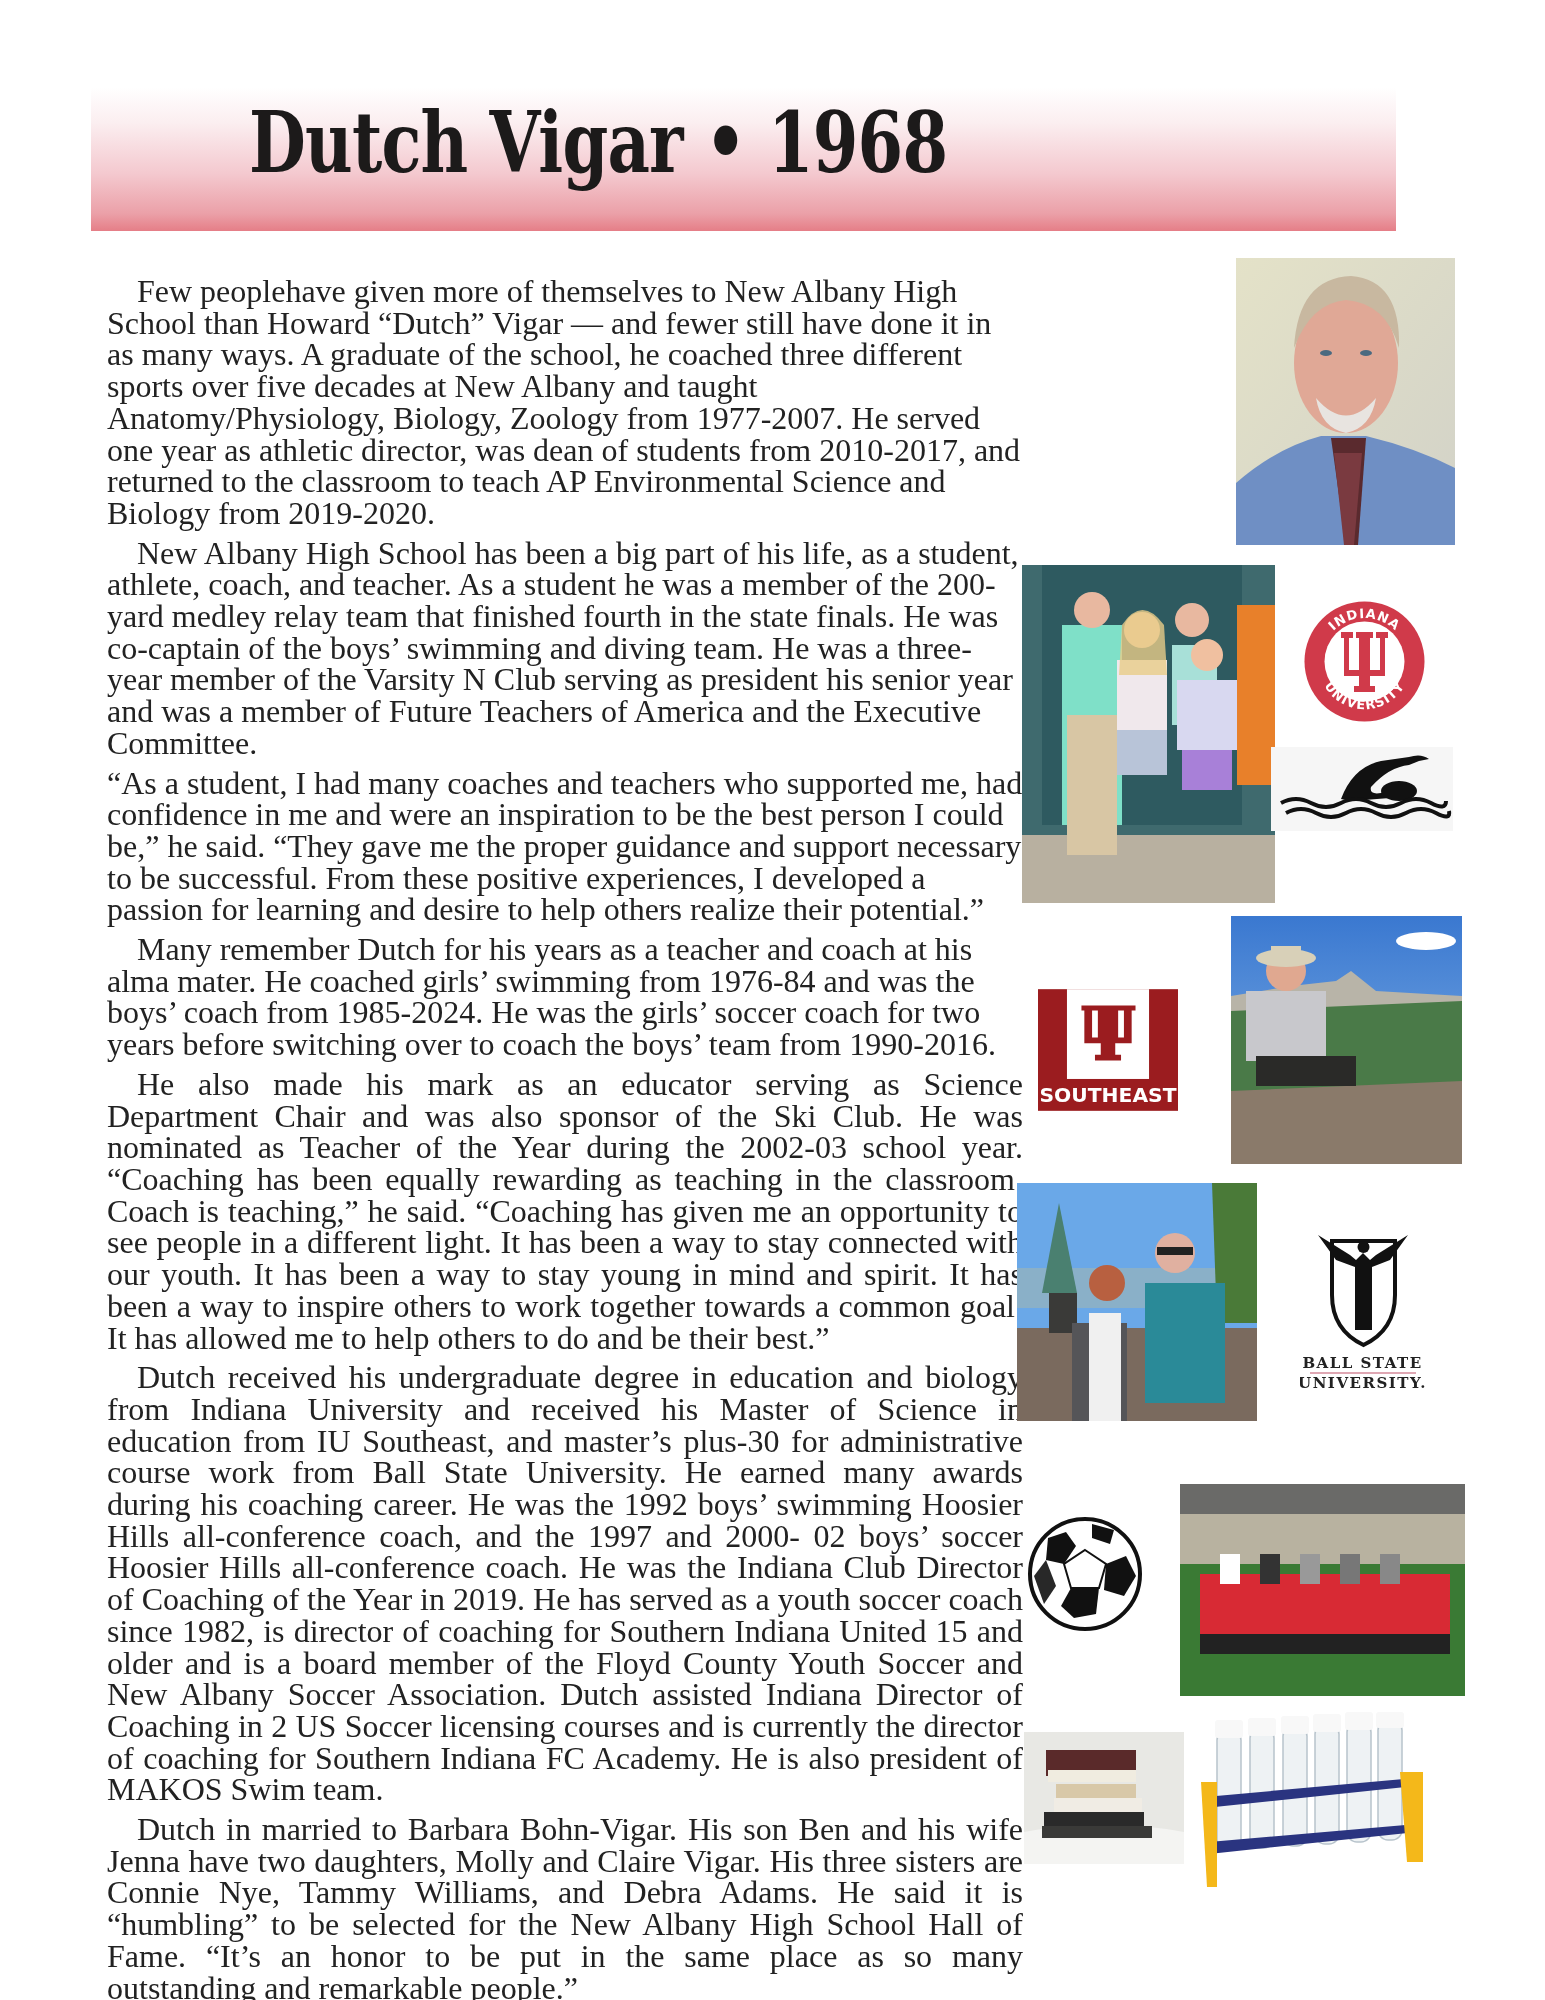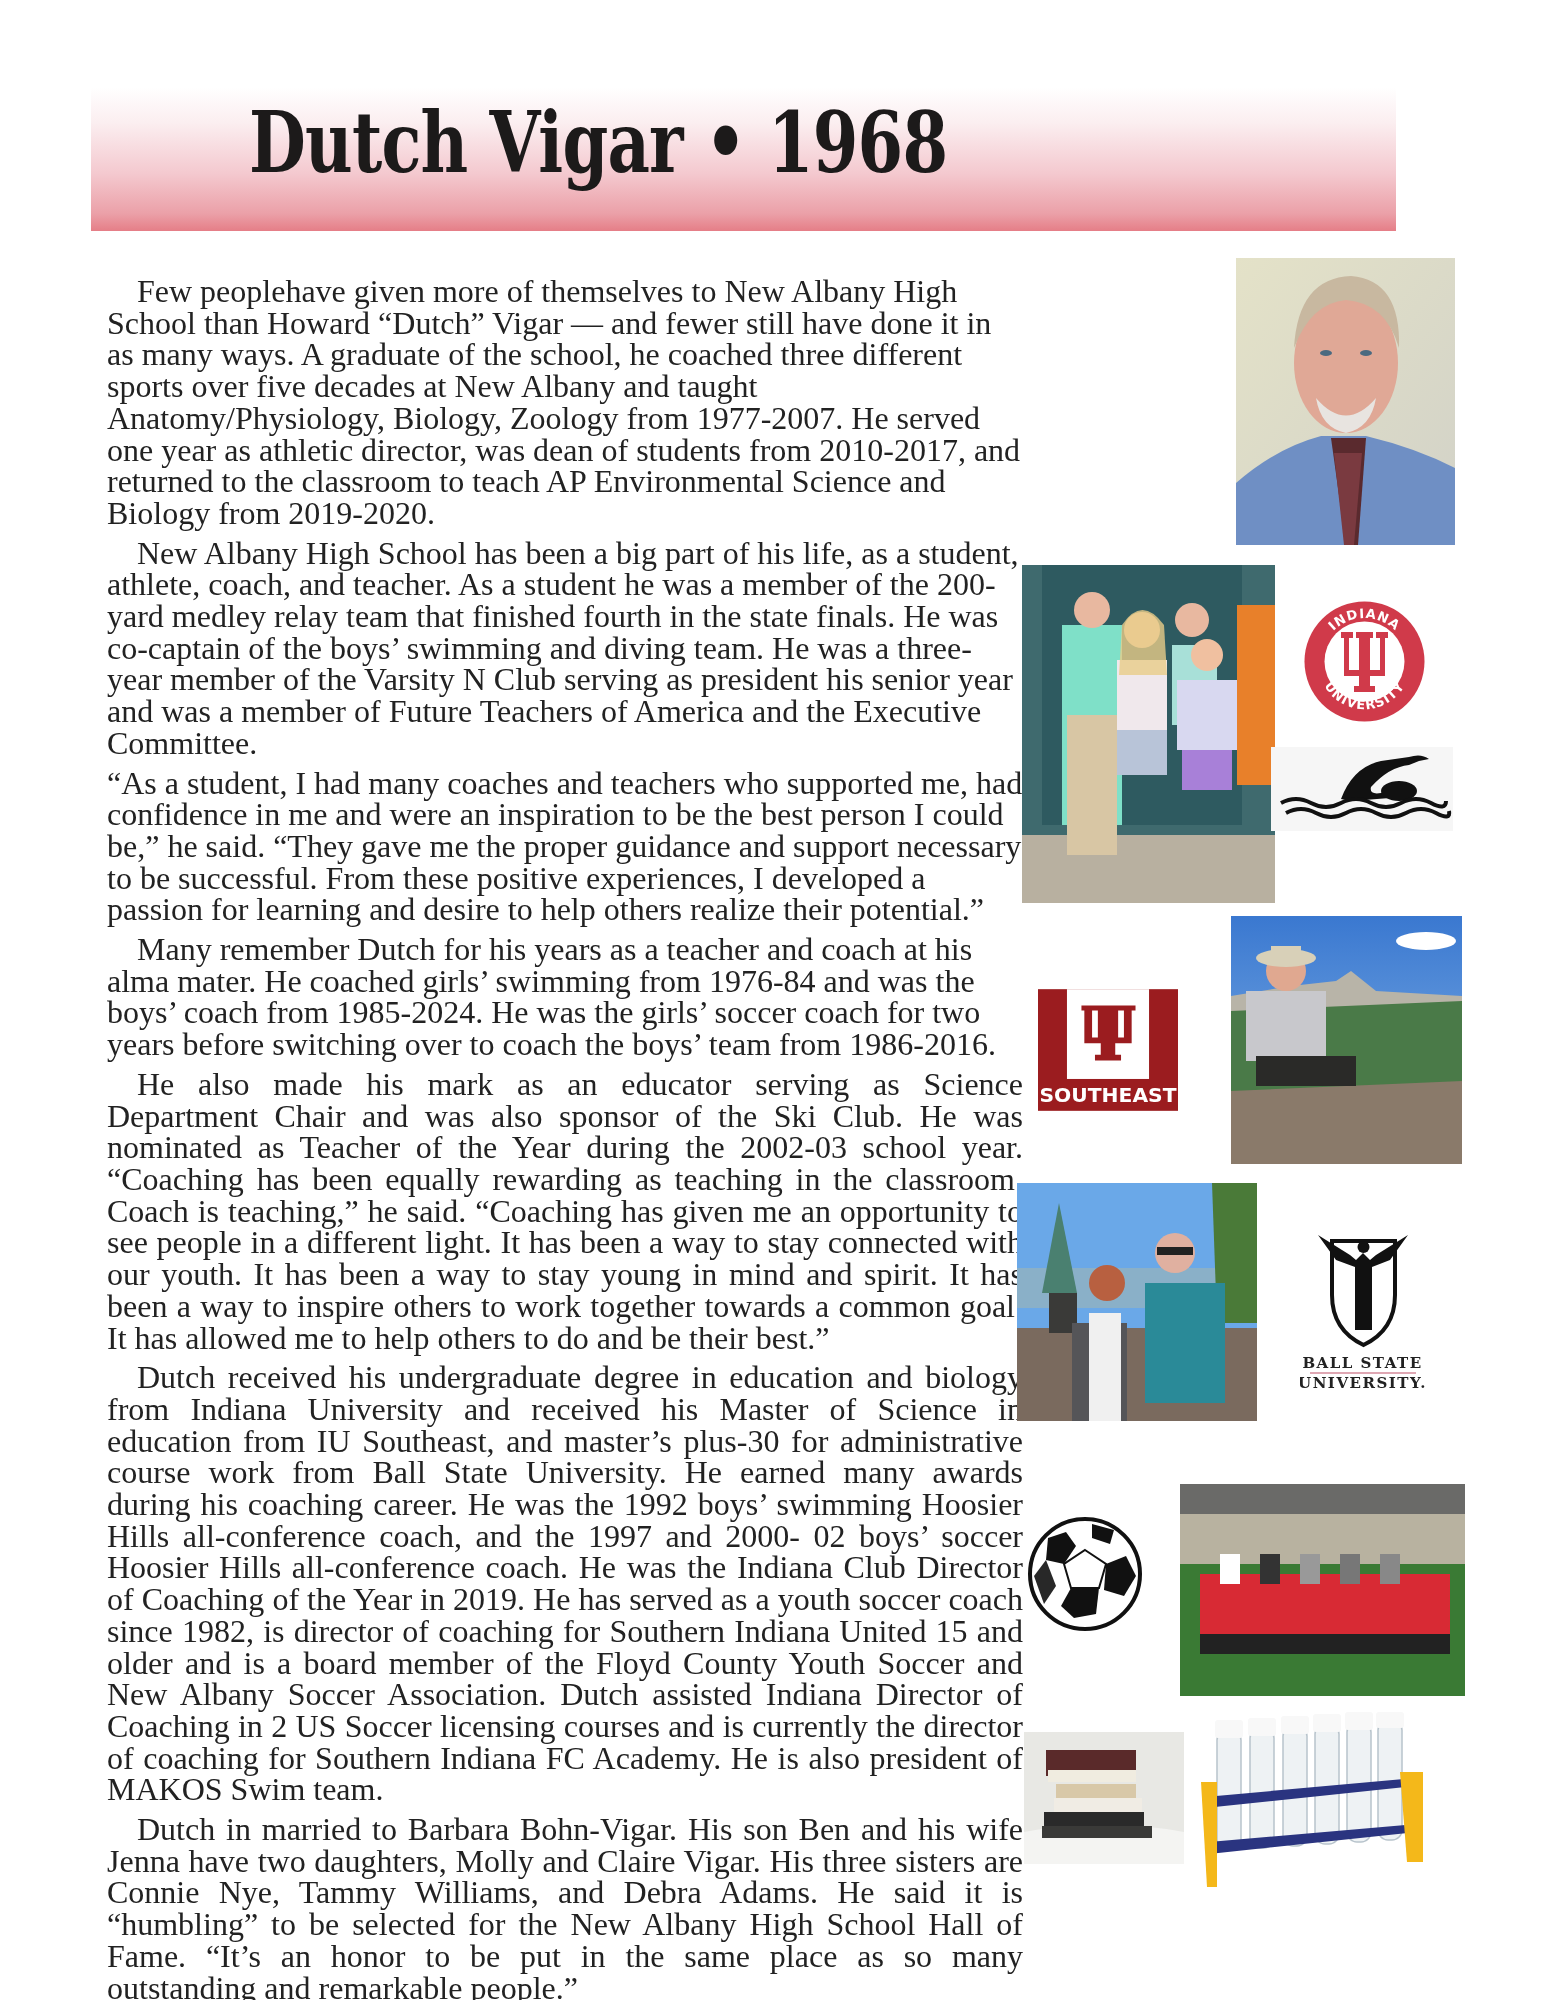--- a/index.html
+++ b/index.html
@@ -32,21 +32,21 @@
 <body>
 
 <div class="header">
   <div class="title">Dutch Vigar • 1968</div>
 </div>
 
 <div class="body-text">
   <p>Few peoplehave given more of themselves to New Albany High School than Howard “Dutch” Vigar — and fewer still have done it in as many ways. A graduate of the school, he coached three different sports over five decades at New Albany and taught Anatomy/Physiology, Biology, Zoology from 1977-2007. He served one year as athletic director, was dean of students from 2010-2017, and returned to the classroom to teach AP Environmental Science and Biology from 2019-2020.</p>
   <p>New Albany High School has been a big part of his life, as a student, athlete, coach, and teacher. As a student he was a member of the 200-yard medley relay team that finished fourth in the state finals. He was co-captain of the boys’ swimming and diving team. He was a three-year member of the Varsity N Club serving as president his senior year and was a member of Future Teachers of America and the Executive Committee.</p>
   <p class="noindent">“As a student, I had many coaches and teachers who supported me, had confidence in me and were an inspiration to be the best person I could be,” he said. “They gave me the proper guidance and support necessary to be successful. From these positive experiences, I developed a passion for learning and desire to help others realize their potential.”</p>
-  <p>Many remember Dutch for his years as a teacher and coach at his alma mater. He coached girls’ swimming from 1976-84 and was the boys’ coach from 1985-2024. He was the girls’ soccer coach for two years before switching over to coach the boys’ team from 1986-2016.</p>
+  <p>Many remember Dutch for his years as a teacher and coach at his alma mater. He coached girls’ swimming from 1976-84 and was the boys’ coach from 1985-2024. He was the girls’ soccer coach for two years before switching over to coach the boys’ team from 1990-2016.</p>
   <p class="just">He also made his mark as an educator serving as Science Department Chair and was also sponsor of the Ski Club. He was nominated as Teacher of the Year during the 2002-03 school year. “Coaching has been equally rewarding as teaching in the classroom. Coach is teaching,” he said. “Coaching has given me an opportunity to see people in a different light. It has been a way to stay connected with our youth. It has been a way to stay young in mind and spirit. It has been a way to inspire others to work together towards a common goal. It has allowed me to help others to do and be their best.”</p>
   <p class="just">Dutch received his undergraduate degree in education and biology from Indiana University and received his Master of Science in education from IU Southeast, and master’s plus-30 for administrative course work from Ball State University. He earned many awards during his coaching career. He was the 1992 boys’ swimming Hoosier Hills all-conference coach, and the 1997 and 2000- 02 boys’ soccer Hoosier Hills all-conference coach. He was the Indiana Club Director of Coaching of the Year in 2019. He has served as a youth soccer coach since 1982, is director of coaching for Southern Indiana United 15 and older and is a board member of the Floyd County Youth Soccer and New Albany Soccer Association. Dutch assisted Indiana Director of Coaching in 2 US Soccer licensing courses and is currently the director of coaching for Southern Indiana FC Academy. He is also president of MAKOS Swim team.</p>
   <p class="just">Dutch in married to Barbara Bohn-Vigar. His son Ben and his wife Jenna have two daughters, Molly and Claire Vigar. His three sisters are Connie Nye, Tammy Williams, and Debra Adams. He said it is “humbling” to be selected for the New Albany High School Hall of Fame. “It’s an honor to be put in the same place as so many outstanding and remarkable people.”</p>
 </div>
 
 <div class="img" style="left:1236px;top:258px;width:219px;height:287px;">
   <svg viewBox="0 0 219 287" preserveAspectRatio="none">
     <defs>
         <linearGradient id="pbg" x1="0" y1="0" x2="1" y2="1">
           <stop offset="0" stop-color="#e4e2c8"></stop>

